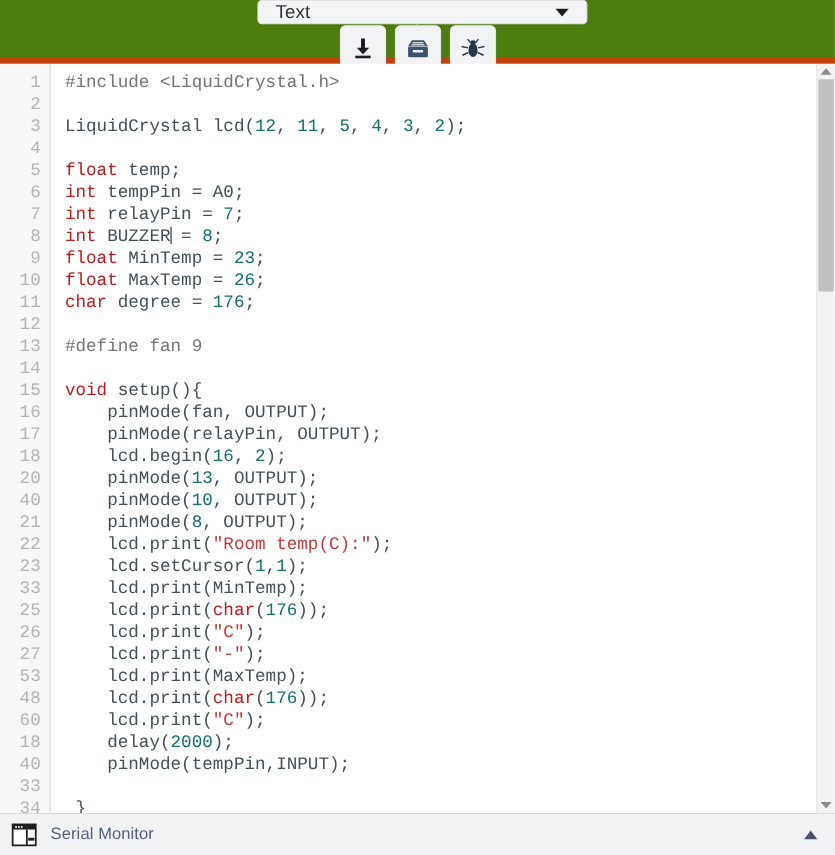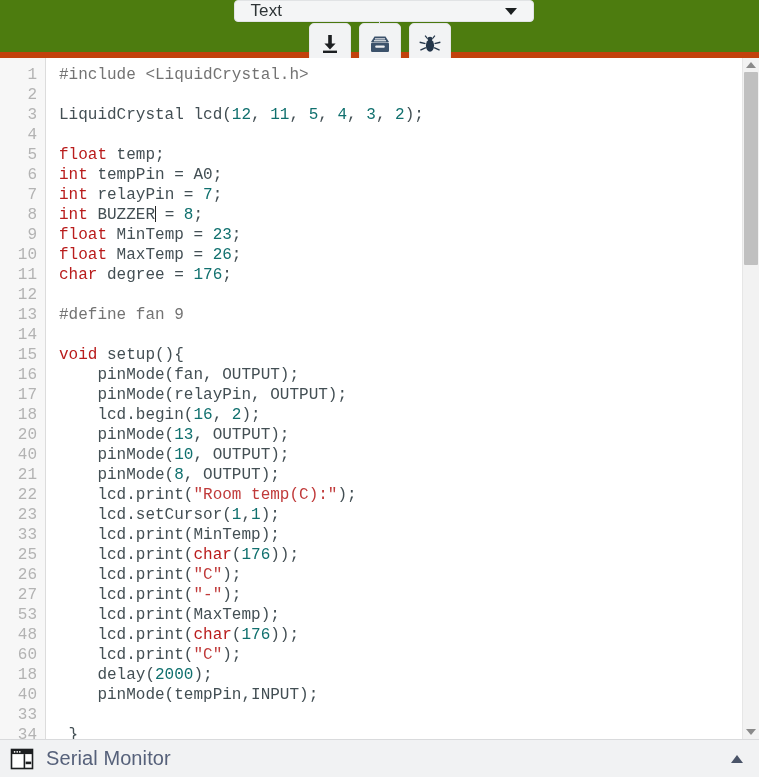--- a/index.html
+++ b/index.html
@@ -222,21 +222,21 @@
     height: 38px;
     min-height: 38px;
     background: #f1f2f3;
     border-top: 1px solid #d9dadc;
     display: flex;
     align-items: center;
     padding: 0 12px 0 10px;
     box-sizing: border-box;
   }
   .serial-label {
-    font-size: 20px;
+    font-size: 15px;
     color: #56617a;
     margin-left: 12px;
     letter-spacing: .1px;
   }
   .serial-spacer { flex: 1; }
   .serial-tri {
     width: 0; height: 0;
     border-left: 6px solid transparent;
     border-right: 6px solid transparent;
     border-bottom: 8px solid #4a5468;

